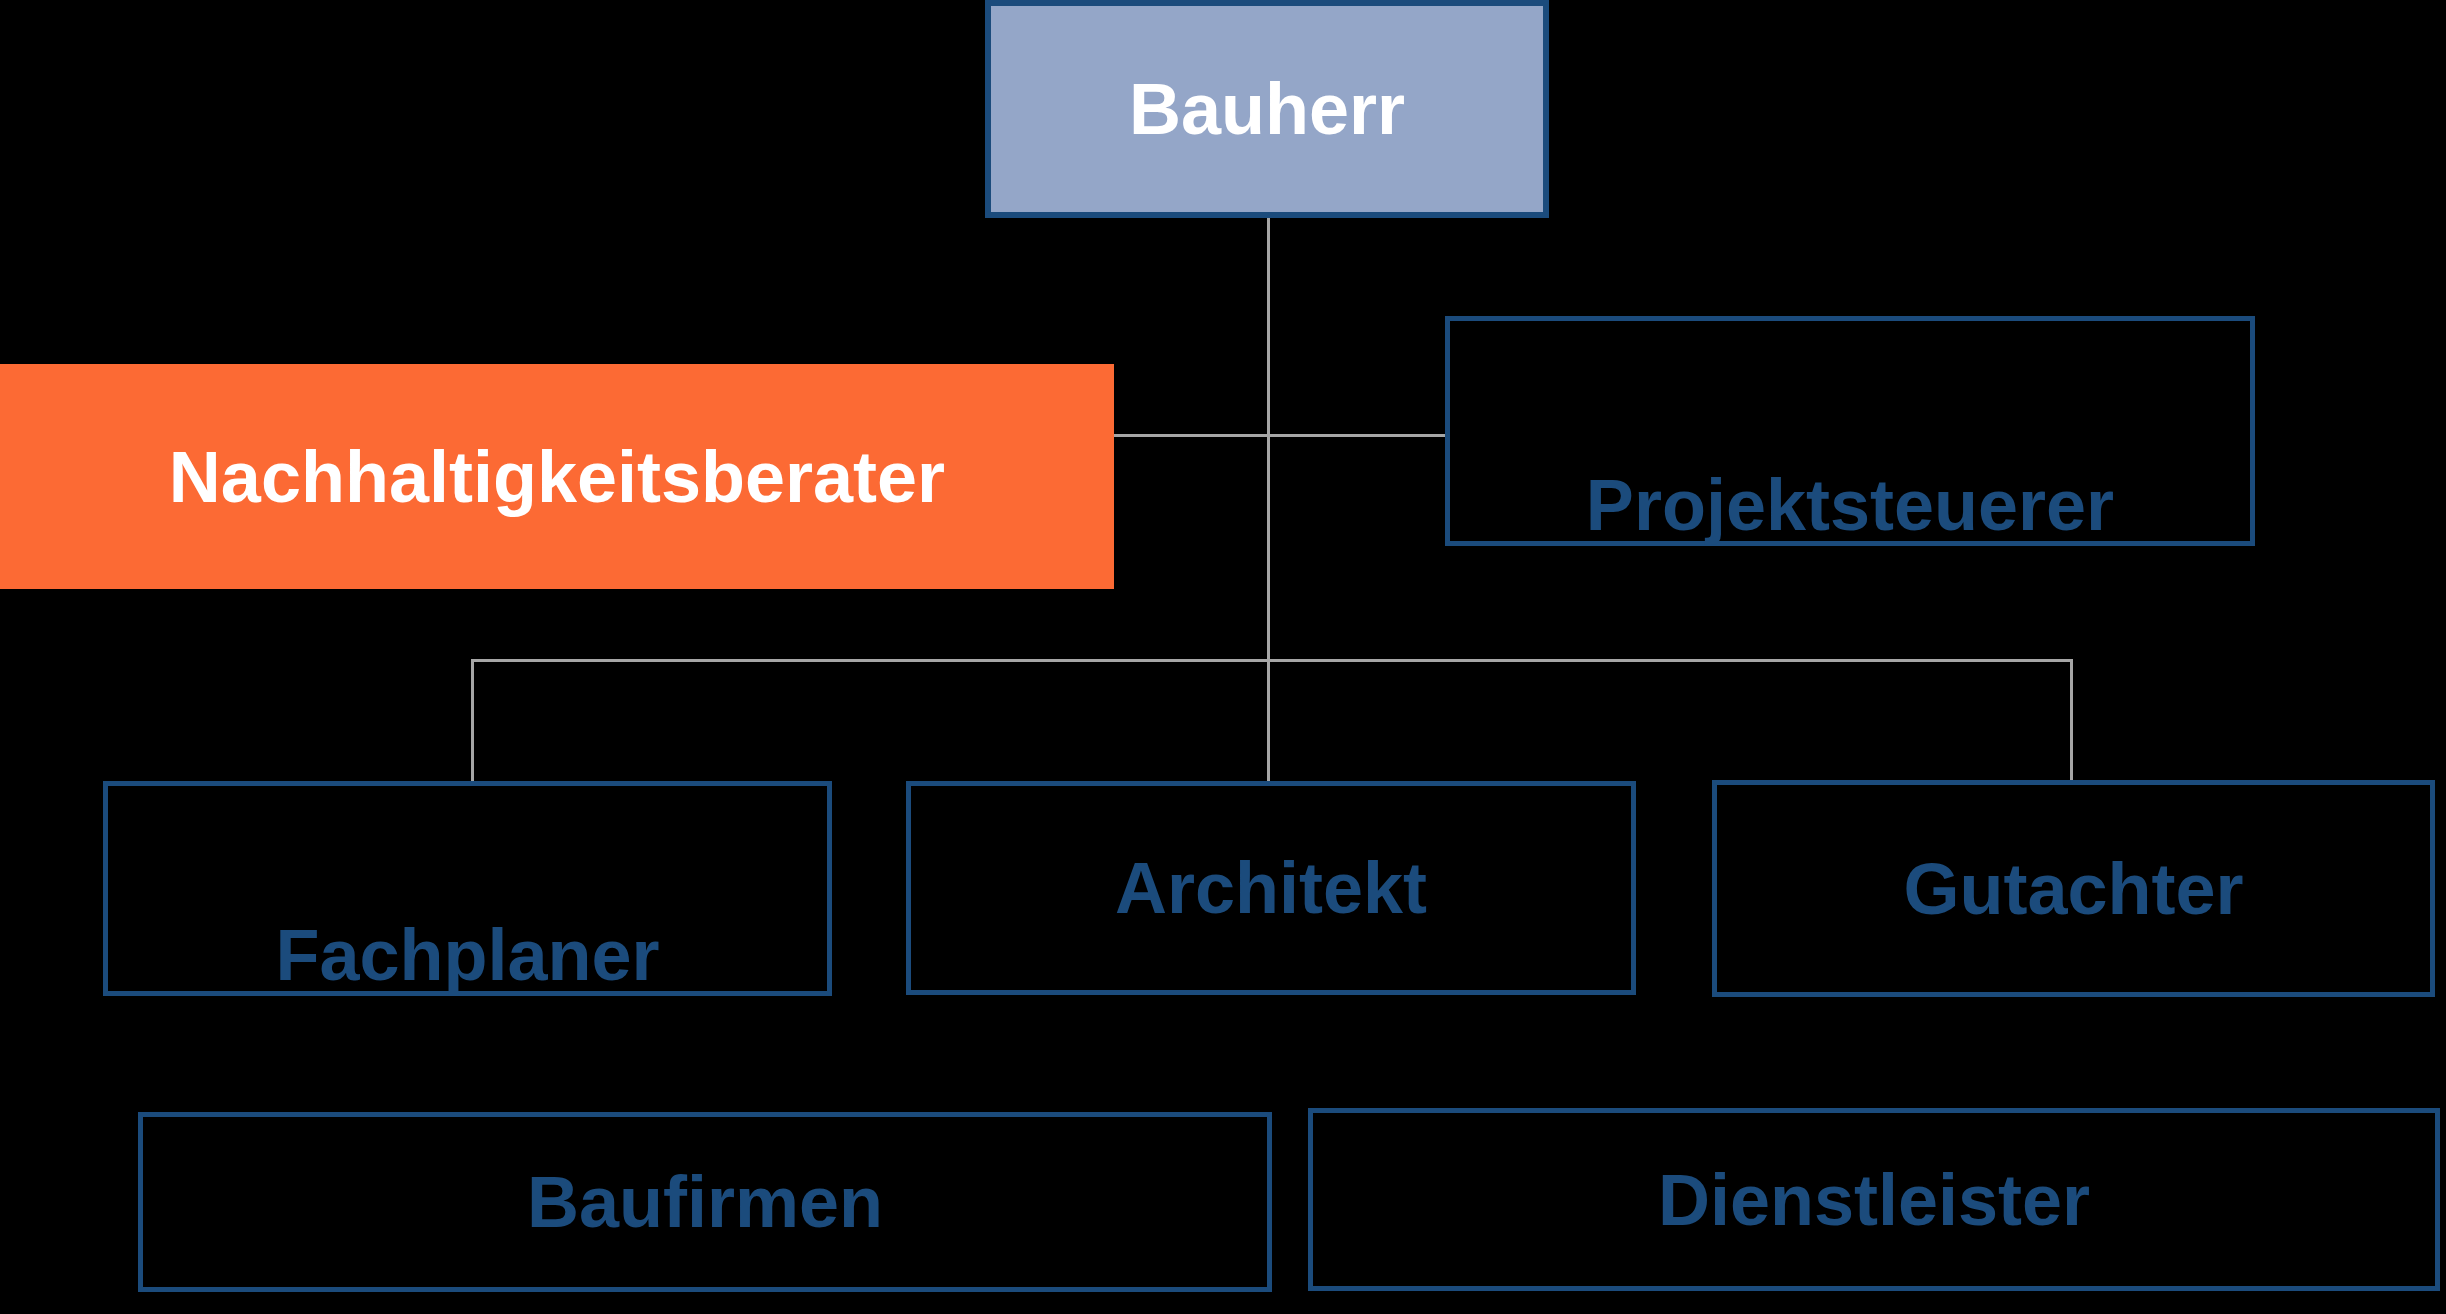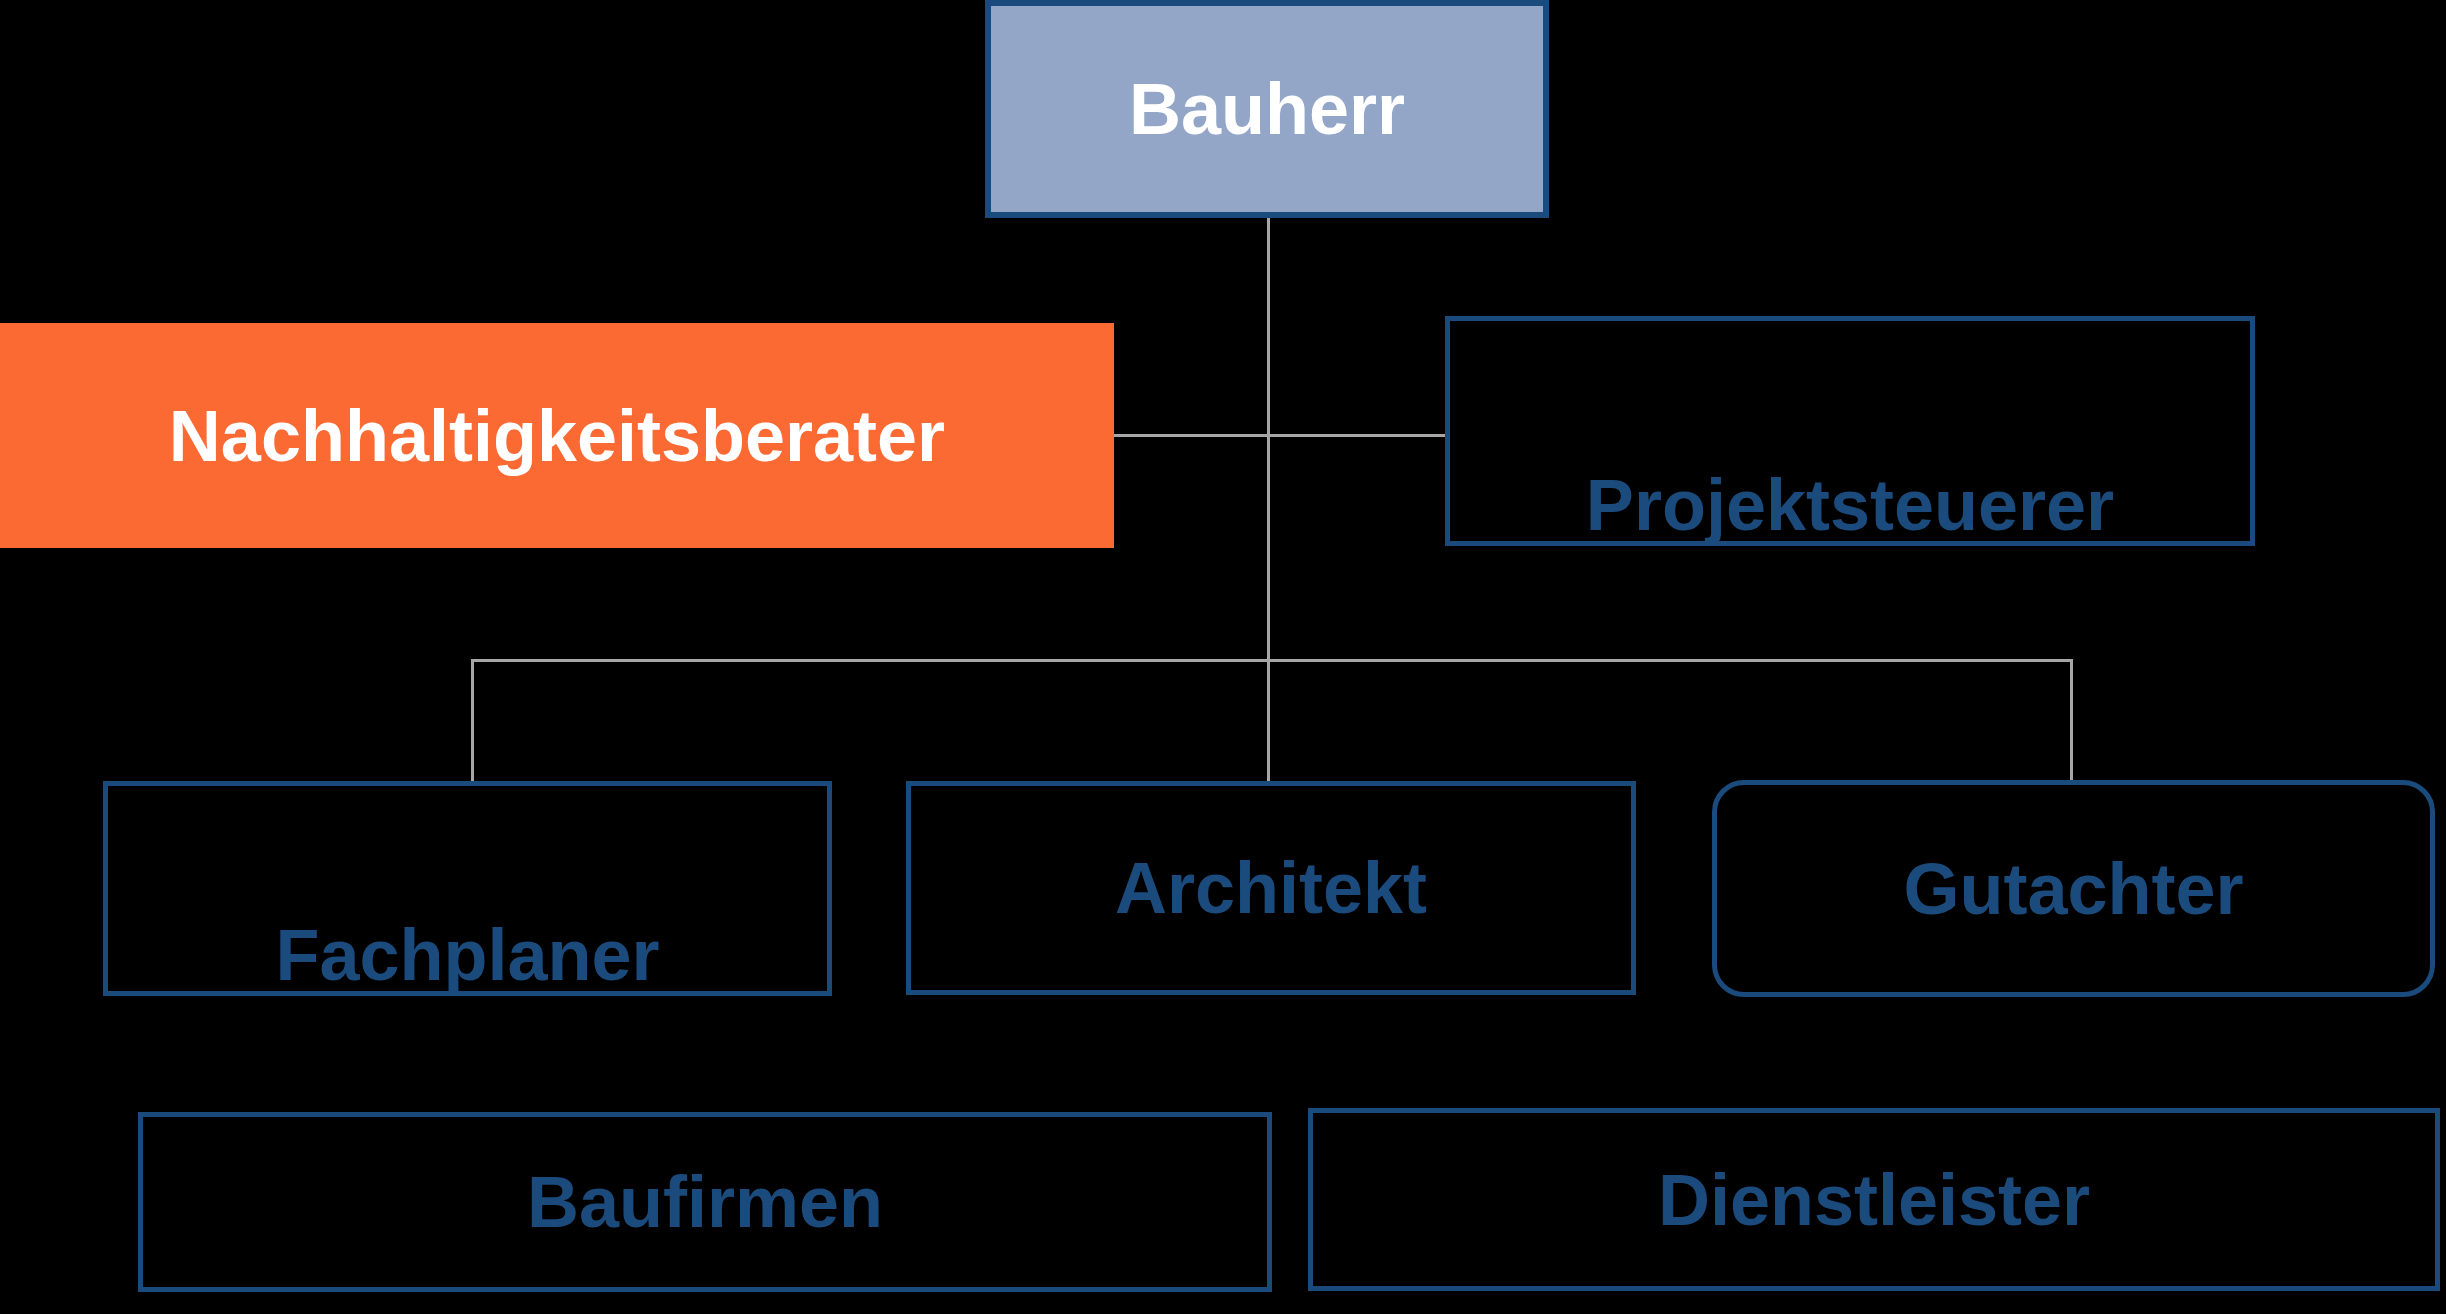--- a/index.html
+++ b/index.html
@@ -34,20 +34,21 @@
   }
   .root-box {
     background: var(--box_fill_blue, #94A6C8);
     border: 6px solid var(--navy, #1B4B7C);
     color: var(--white, #FFFFFF);
   }
   .orange-box {
     background: var(--orange, #FC6A34);
     color: var(--white, #FFFFFF);
     border: none;
+    margin-top: 41px;
   }
   .connector {
     position: absolute;
     background: var(--line_gray, #A6A6A6);
   }
 </style>
 </head>
 <body>
 
 <div class="stage">
@@ -71,21 +72,21 @@
   </div>
 
   <div class="node outlined" style="left:103px; top:781px; width:729px; height:215px;align-items:flex-end;">
     <span>Fachplaner</span>
   </div>
 
   <div class="node outlined" style="left:906px; top:781px; width:730px; height:214px;">
     <span>Architekt</span>
   </div>
 
-  <div class="node outlined" style="left:1712px; top:780px; width:723px; height:217px;border-radius:32px;">
+  <div class="node outlined" style="left:1712px; top:780px; width:723px; height:217px;">
     <span>Gutachter</span>
   </div>
 
   <div class="node outlined" style="left:98px; top:1112px; width:1134px; height:180px;margin-left:40px;">
     <span>Baufirmen</span>
   </div>
 
   <div class="node outlined" style="left:1308px; top:1108px; width:1132px; height:183px;">
     <span>Dienstleister</span>
   </div>

